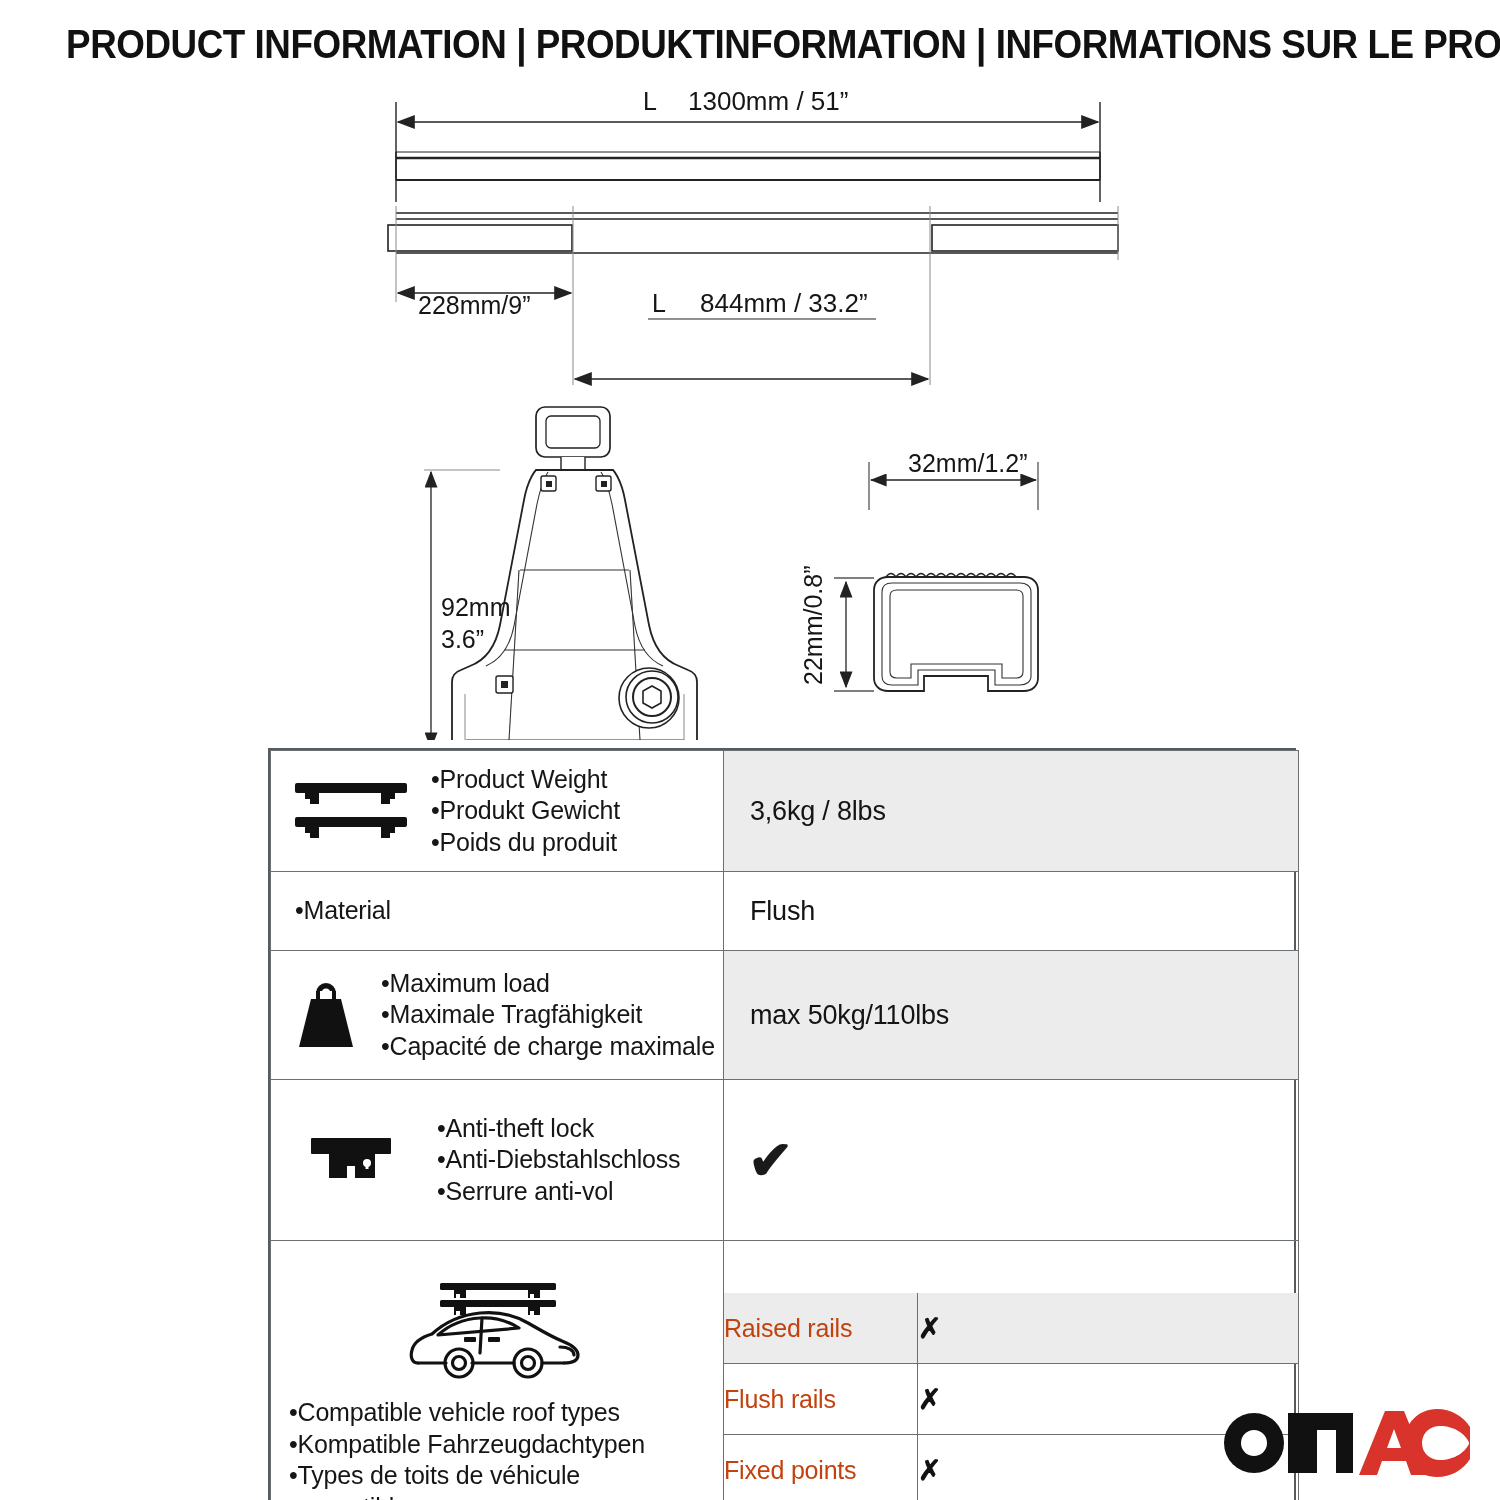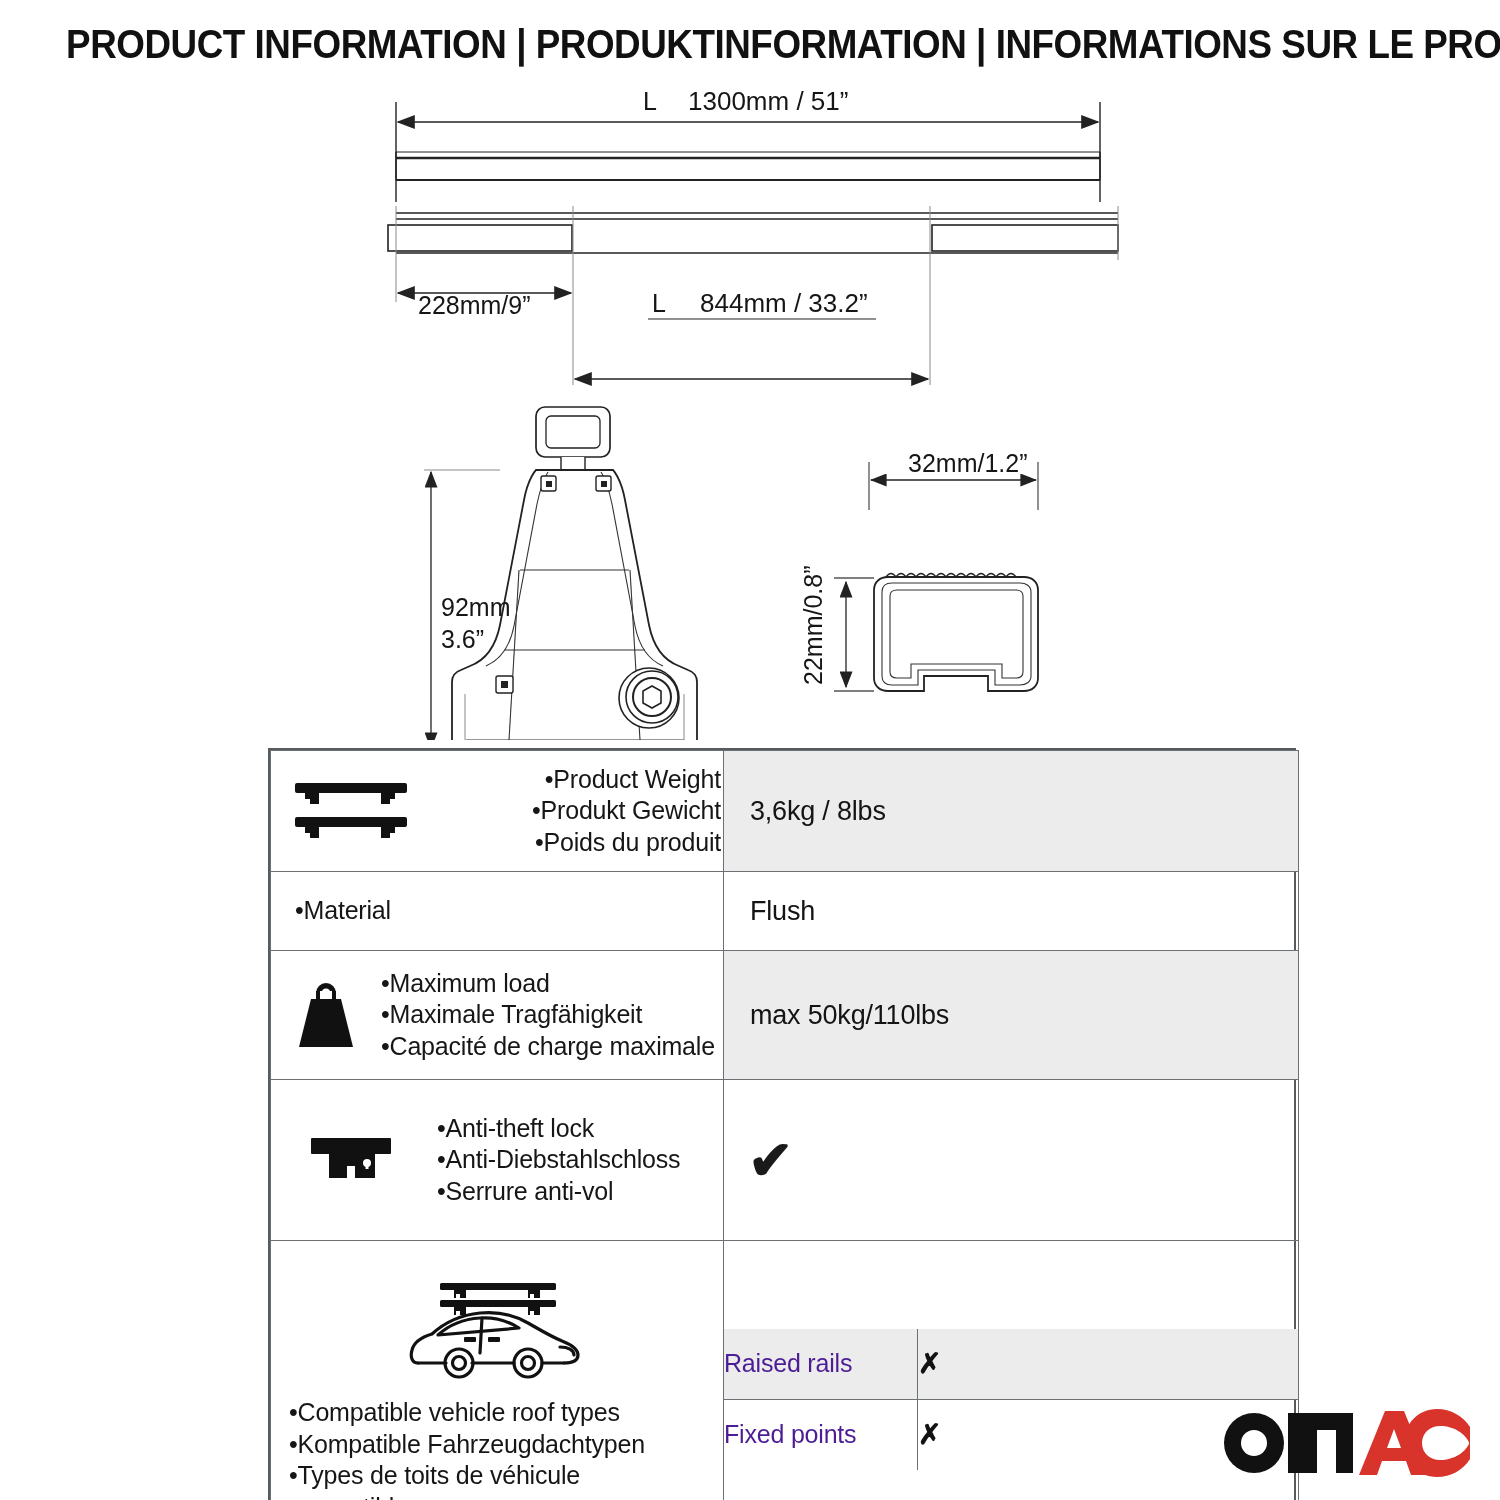--- a/index.html
+++ b/index.html
@@ -101,21 +101,21 @@
   .sub-table{width:100%;border-collapse:collapse;table-layout:fixed;}
   .sub-table td{border:1px solid #6a7073;height:70px;}
   .sub-table td.first{border-left:none;}
   .sub-table tr:first-child td{border-top:none;}
   .sub-table tr:last-child td{border-bottom:none;}
   .sub-table td:last-child{border-right:none;}
   .sub-name{
     width:193px;
     font-size:25px;
     padding-left:14px;
-    color:#4c1d95;
+    color:#c2410c;
     letter-spacing:-0.2px;
   }
   .sub-mark{
     font-size:28px;
     padding-left:14px;
     font-weight:bold;
     color:#121212;
   }
   .roof-left{
     display:flex;
@@ -285,21 +285,21 @@
            q5,-7 10,0 q5,-7 10,0 q5,-7 10,0 q5,-7 10,0 q5,-7 10,0 q5,-7 10,0 q5,-7 10,0" stroke="#222" fill="none" stroke-width="1.4"></path>
 </svg>
 </div>
 
 <div class="spec-table">
 <table>
 
   <tbody>
         <tr>
     <td class="col-icon">
-      <div class="row-inner" style="height:120px;text-align:right;">
+      <div class="row-inner" style="height:120px;">
         <div class="icon-cell">
           <svg width="120" height="72" viewBox="0 0 120 72">
             <g fill="#111">
               <rect x="4" y="8" width="112" height="10" rx="2"></rect>
               <rect x="14" y="18" width="14" height="11"></rect>
                     <rect x="14" y="24" width="5" height="7" fill="#fff"></rect>
               <rect x="90" y="18" width="14" height="11"></rect>
                     <rect x="99" y="24" width="5" height="7" fill="#fff"></rect>
               <rect x="4" y="42" width="112" height="10" rx="2"></rect>
               <rect x="14" y="52" width="14" height="11"></rect>
@@ -431,20 +431,24 @@
       </div>
     </td>
     <td class="col-val" style="padding:0;">
       <table class="sub-table">
         <tbody>
                 <tr>
           <td class="sub-name first shade">Raised rails</td>
           <td class="sub-mark shade">✗</td>
         </tr>
         <tr>
+          <td class="sub-name first">Flush rails</td>
+          <td class="sub-mark">✗</td>
+        </tr>
+        <tr>
           <td class="sub-name first">Fixed points</td>
           <td class="sub-mark">✗</td>
         </tr>
       </tbody>
             </table>
     </td>
   </tr>
 </tbody>
     </table>
 </div>

